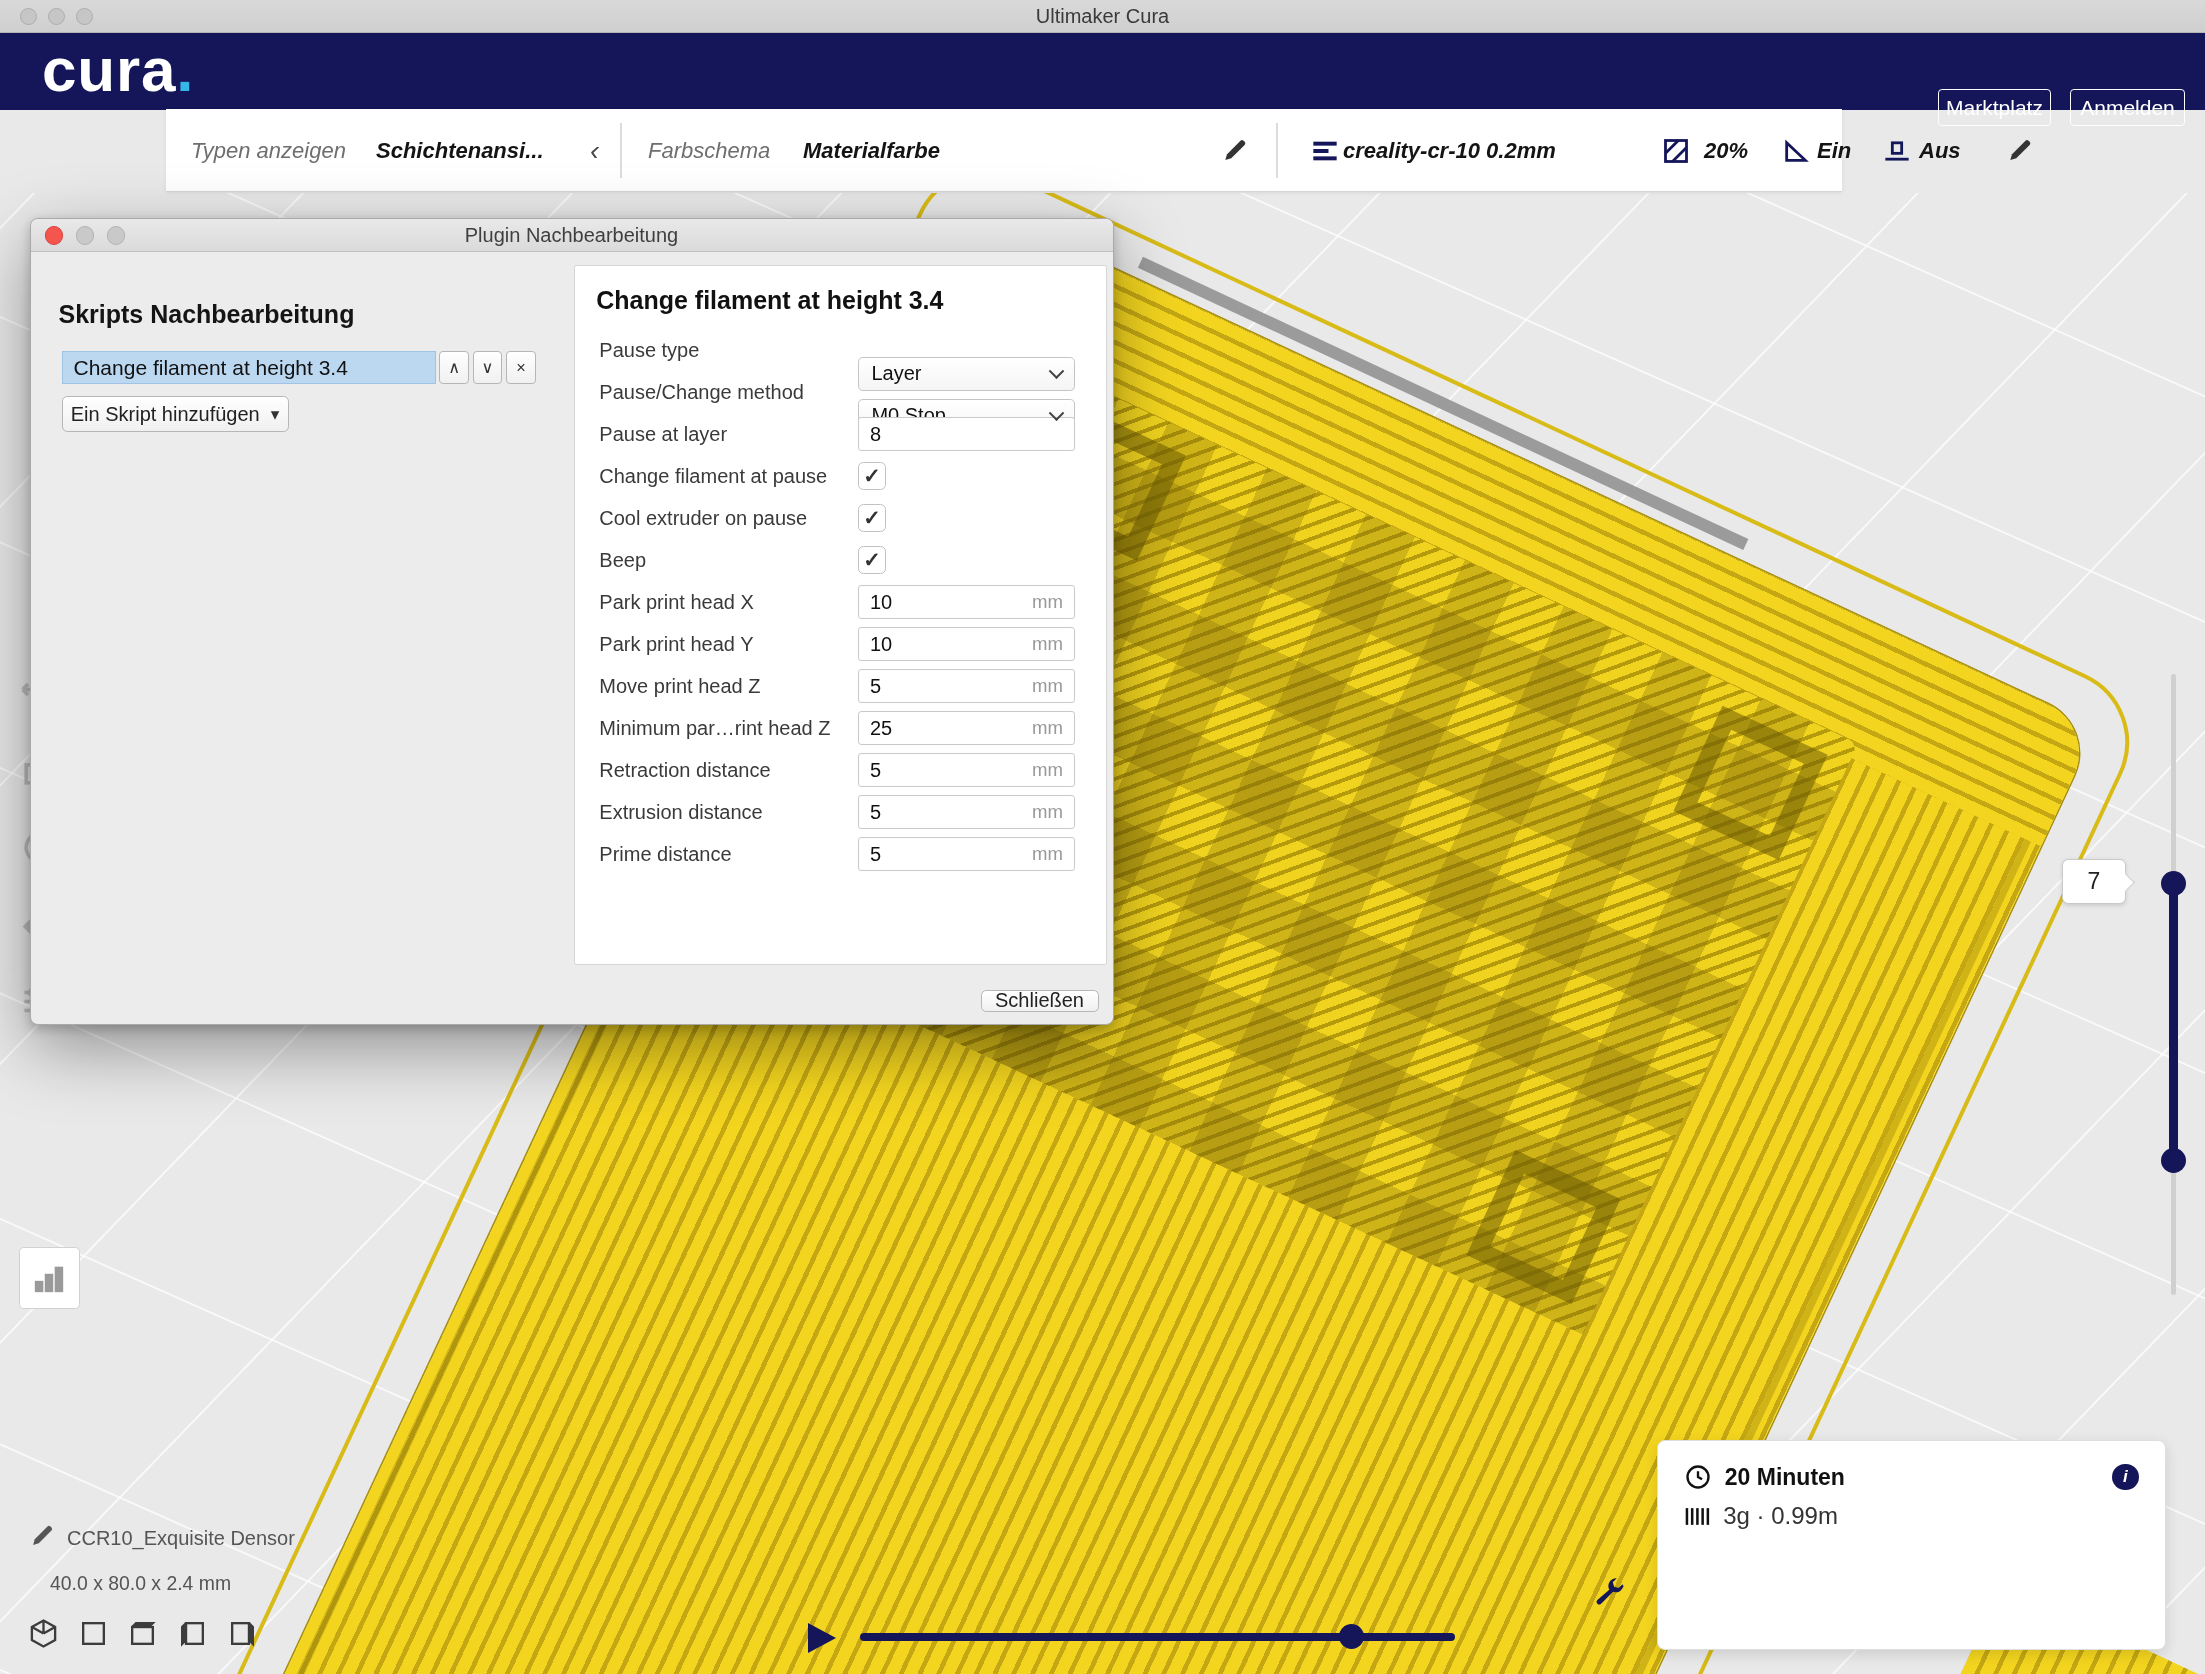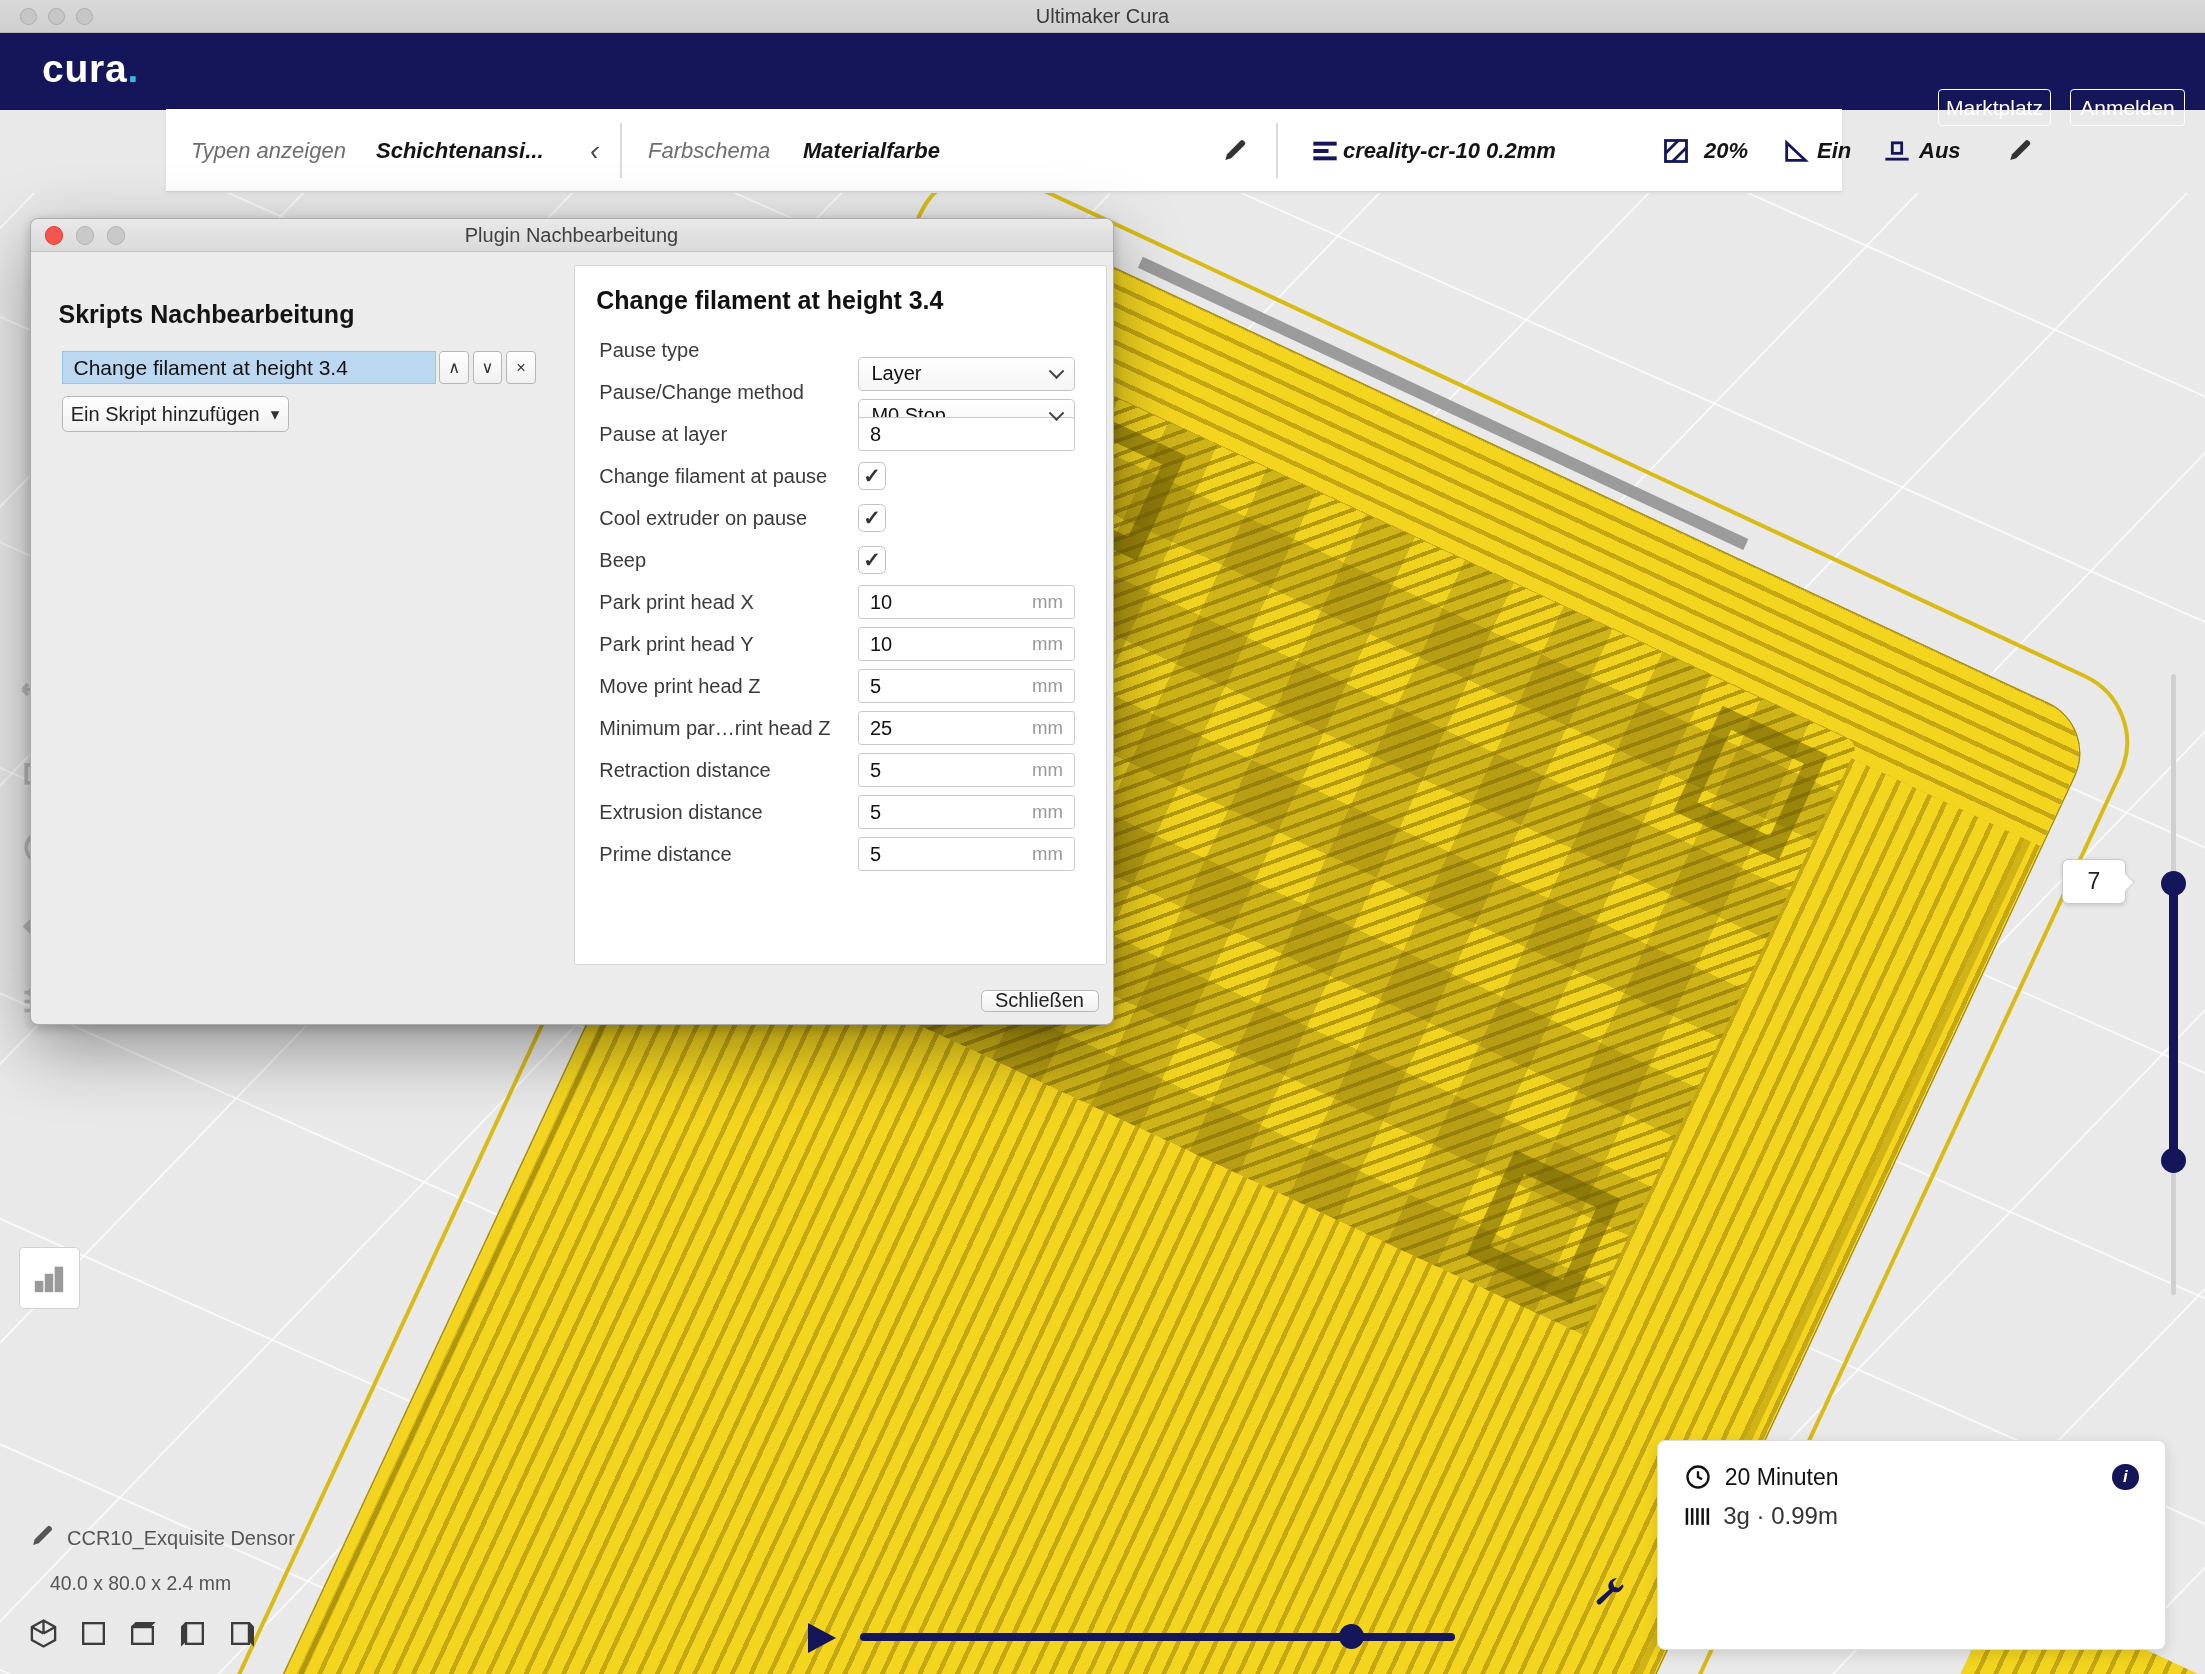--- a/index.html
+++ b/index.html
@@ -9,21 +9,21 @@
   
   #titlebar { position:absolute; left:0; top:0; width:2205px; height:33px;
     background:linear-gradient(#d9d9d9,#cfcfcf); border-bottom:0.8px solid #b6b6b6;
     display:flex; align-items:center; justify-content:center; }
   #titlebar .win-title { font-size:20px; color:#3a3a3a; font-weight:500; }
   .tl-dot { position:absolute; top:7.8px; width:17px; height:17px; border-radius:50%;
     background:#c6c6c6; border:0.8px solid #adadad; }
 
   
   #appheader { position:absolute; left:0; top:33px; width:2205px; height:77px; background:#15165a; z-index:5; }
-  #logo { position:absolute; left:42px; top:14px; font-size:39px; font-weight:800; color:#fff; letter-spacing:0.8px; }
+  #logo { position:absolute; left:42px; top:1px; font-size:62px; font-weight:800; color:#fff; letter-spacing:0.8px; }
   #logo .dot { color:#35b6e8; }
   #tabs { position:absolute; left:767px; top:0; width:671px; height:77px; display:flex; gap:23px; }
   .tab { width:208px; display:flex; align-items:center; justify-content:center;
     color:#fff; font-size:23px; font-weight:700; letter-spacing:0.4px; cursor:default; }
   .tab.active { background:#fff; color:#15165a; margin-top:18px; height:59px; border-radius:6.2px 6.2px 0 0; }
   .hdr-btn { position:absolute; top:56px; height:37px; border:1.6px solid #ffffff; border-radius:3.9px;
     color:#fff; font-size:21px; display:flex; align-items:center; justify-content:center; background:transparent; }
   #btn-marketplace { left:1938px; width:113px; }
   #btn-signin { left:2070px; width:115px; }
 
@@ -83,21 +83,21 @@
   #play-btn { position:absolute; left:808px; top:1623px; width:0; height:0;
     border-top:15.5px solid transparent; border-bottom:15.5px solid transparent; border-left:28px solid #15165a; z-index:3; }
   #sim-line { position:absolute; left:860px; top:1633px; width:595px; height:7.8px; background:#15165a; border-radius:3.9px; z-index:3; }
   #sim-handle { position:absolute; left:1339px; top:1624px; width:25px; height:25px; border-radius:50%; background:#15165a; z-index:3; }
   #wrench { position:absolute; left:1593px; top:1575px; width:33px; height:33px; color:#15165a; z-index:3; }
 
   
   #print-card { position:absolute; left:1657px; top:1440px; width:509px; height:210px; background:#fff;
     border:0.8px solid #dedede; border-radius:7.8px; box-shadow:0 4.7px 14px rgba(0,0,0,.12); z-index:4; padding:22px 26.4px; }
   .pc-row { display:flex; align-items:center; gap:12.4px; }
-  #pc-time { font-size:23px; color:#111; font-weight:400; }
+  #pc-time { font-size:23px; color:#111; font-weight:700; }
   #pc-material { font-size:24px; color:#333; }
   #info-icon { margin-left:auto; width:26.4px; height:26.4px; border-radius:50%; background:#15165a; color:#fff;
     display:flex; align-items:center; justify-content:center; font-size:17px; font-weight:700; font-style:italic; }
   #print-btn { margin-top:18.6px; height:48px; background:#2a6adf; border-radius:6.2px; display:flex; overflow:hidden; }
   #print-btn .pb-label { flex:1; display:flex; align-items:center; justify-content:center; color:#fff; font-size:22.5px; font-weight:500; }
   #print-btn .pb-chev { width:51px; background:rgba(0,0,0,.14); border-left:1.6px solid rgba(0,0,0,.18);
     display:flex; align-items:center; justify-content:center; }
   .chev-down-white { width:12.4px; height:12.4px; border-right:3.1px solid #fff; border-bottom:3.1px solid #fff;
     transform:rotate(45deg) translate(-2.3px,-2.3px); }
 

